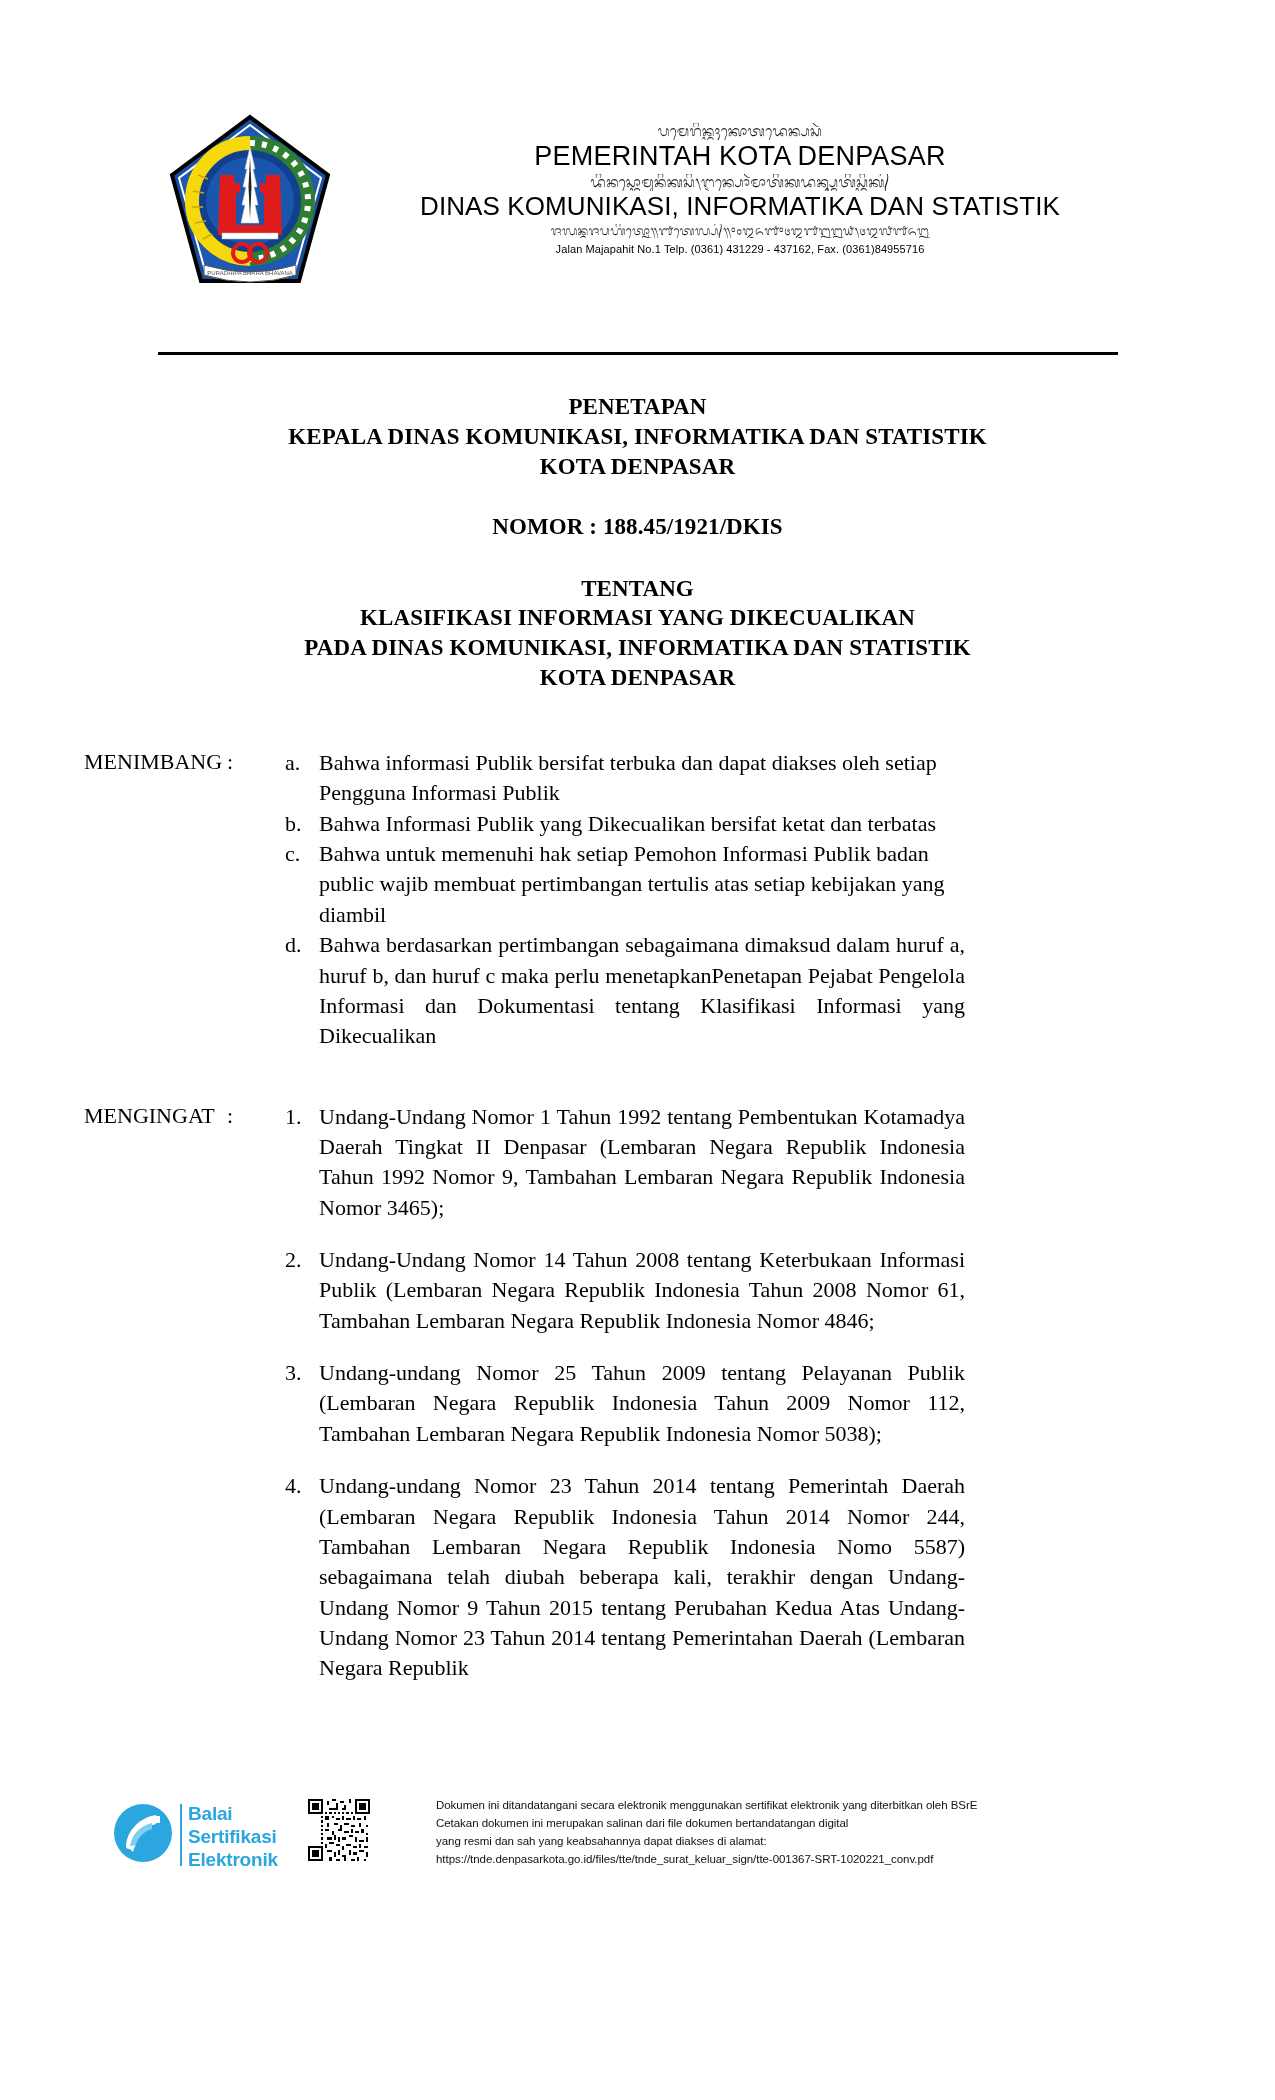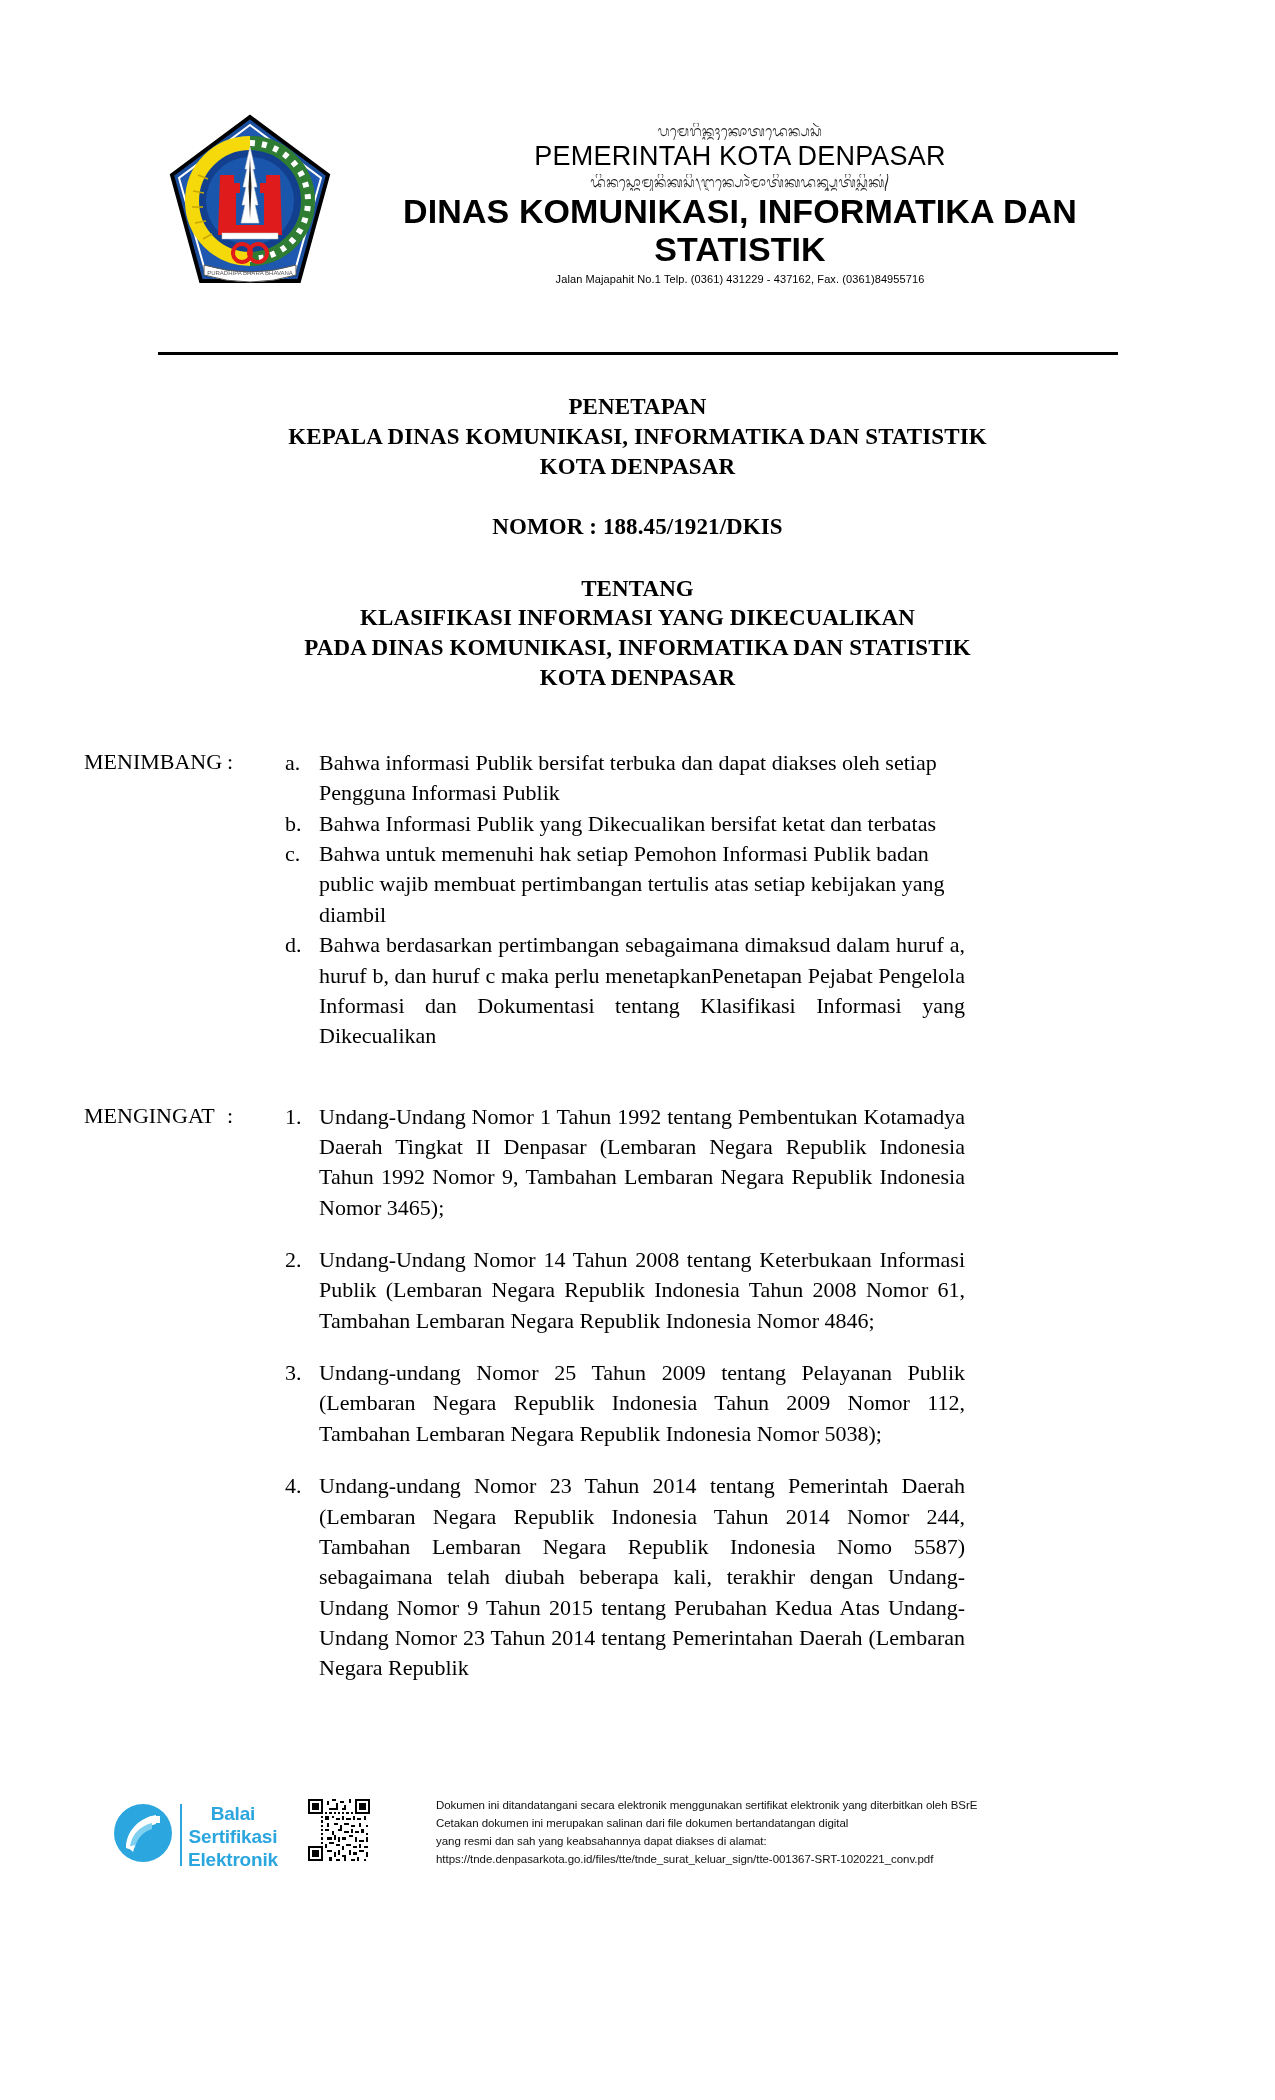--- a/index.html
+++ b/index.html
@@ -60,22 +60,22 @@
   .bali-1 { font-size: 14.5px; margin-bottom: 1px; }
   .bali-2 { font-size: 14.5px; margin-top: 3px; margin-bottom: 1px; }
   .bali-3 { font-size: 12.5px; margin-top: 3px; margin-bottom: 2px; }
   .lh-main1 {
     font-size: 27px;
     font-weight: normal;
     letter-spacing: 0.2px;
     line-height: 1.12;
   }
   .lh-main2 {
-    font-size: 34px;
-    font-weight: bold;
+    font-size: 26px;
+    font-weight: normal;
     letter-spacing: 0.1px;
     line-height: 1.12;
   }
   .lh-addr {
     font-size: 11px;
     font-weight: normal;
     margin-top: 5px;
     letter-spacing: 0.1px;
   }
 
@@ -179,21 +179,20 @@
   .bsre-words {
     position: absolute;
     left: 78px;
     top: 4px;
     font-family: "Liberation Sans", sans-serif;
     font-weight: bold;
     font-size: 19px;
     line-height: 1.22;
     color: #2ba6de;
     letter-spacing: -0.2px;
-    text-align: center;
   }
   .bsre-divider {
     position: absolute;
     left: 70px;
     top: 6px;
     width: 2px;
     height: 62px;
     background: #2ba6de;
   }
   .qr {
@@ -263,20 +262,21 @@
         <path d="M36,152 q46,14 92,0 l0,10 q-46,14 -92,0 z" fill="#ffffff" stroke="#555555" stroke-width="1"></path>
         <text x="82" y="162" font-size="6" text-anchor="middle" fill="#555555" font-family="Liberation Sans, sans-serif">PURADHIPA BHARA BHAVANA</text>
       </svg>
     </div>
 
     <div class="lh-text">
       <div class="bali-line bali-1">ᬧᬫᬾᬭᬶᬦ᭄ᬢᬄᬓᭀᬢᬤᬾᬦ᭄ᬧᬲᬃ</div>
       <div class="lh-main1">PEMERINTAH KOTA DENPASAR</div>
       <div class="bali-line bali-2">ᬤᬶᬦᬲ᭄ᬓᭀᬫᬸᬦᬶᬓᬲᬶ᭞ᬇᬦ᭄ᬧᭀᬃᬫᬵᬢᬶᬓᬤᬦ᭄ᬲ᭄ᬢᬢᬶᬲ᭄ᬢᬶᬓ᭄</div>
       <div class="lh-main2">DINAS KOMUNIKASI, INFORMATIKA DAN STATISTIK</div>
+      <div class="bali-line bali-3">ᬚᬮᬦ᭄ᬫᬚᬧᬳᬶᬢ᭄ᬦᭀ᭟᭑ᬢᬾᬮ᭄ᬧ᭄᭟᭜᭐᭓᭖᭑᭜᭔᭓᭑᭒᭒᭙᭞᭔᭓᭗᭑᭖᭒</div>
       <div class="lh-addr">Jalan Majapahit No.1 Telp. (0361) 431229 - 437162, Fax. (0361)84955716</div>
     </div>
   </div>
 
   <div class="rule"></div>
 
   <div class="titleblock">
     <div class="t-line">PENETAPAN</div>
     <div class="t-line">KEPALA DINAS KOMUNIKASI, INFORMATIKA DAN STATISTIK</div>
     <div class="t-line">KOTA DENPASAR</div>

